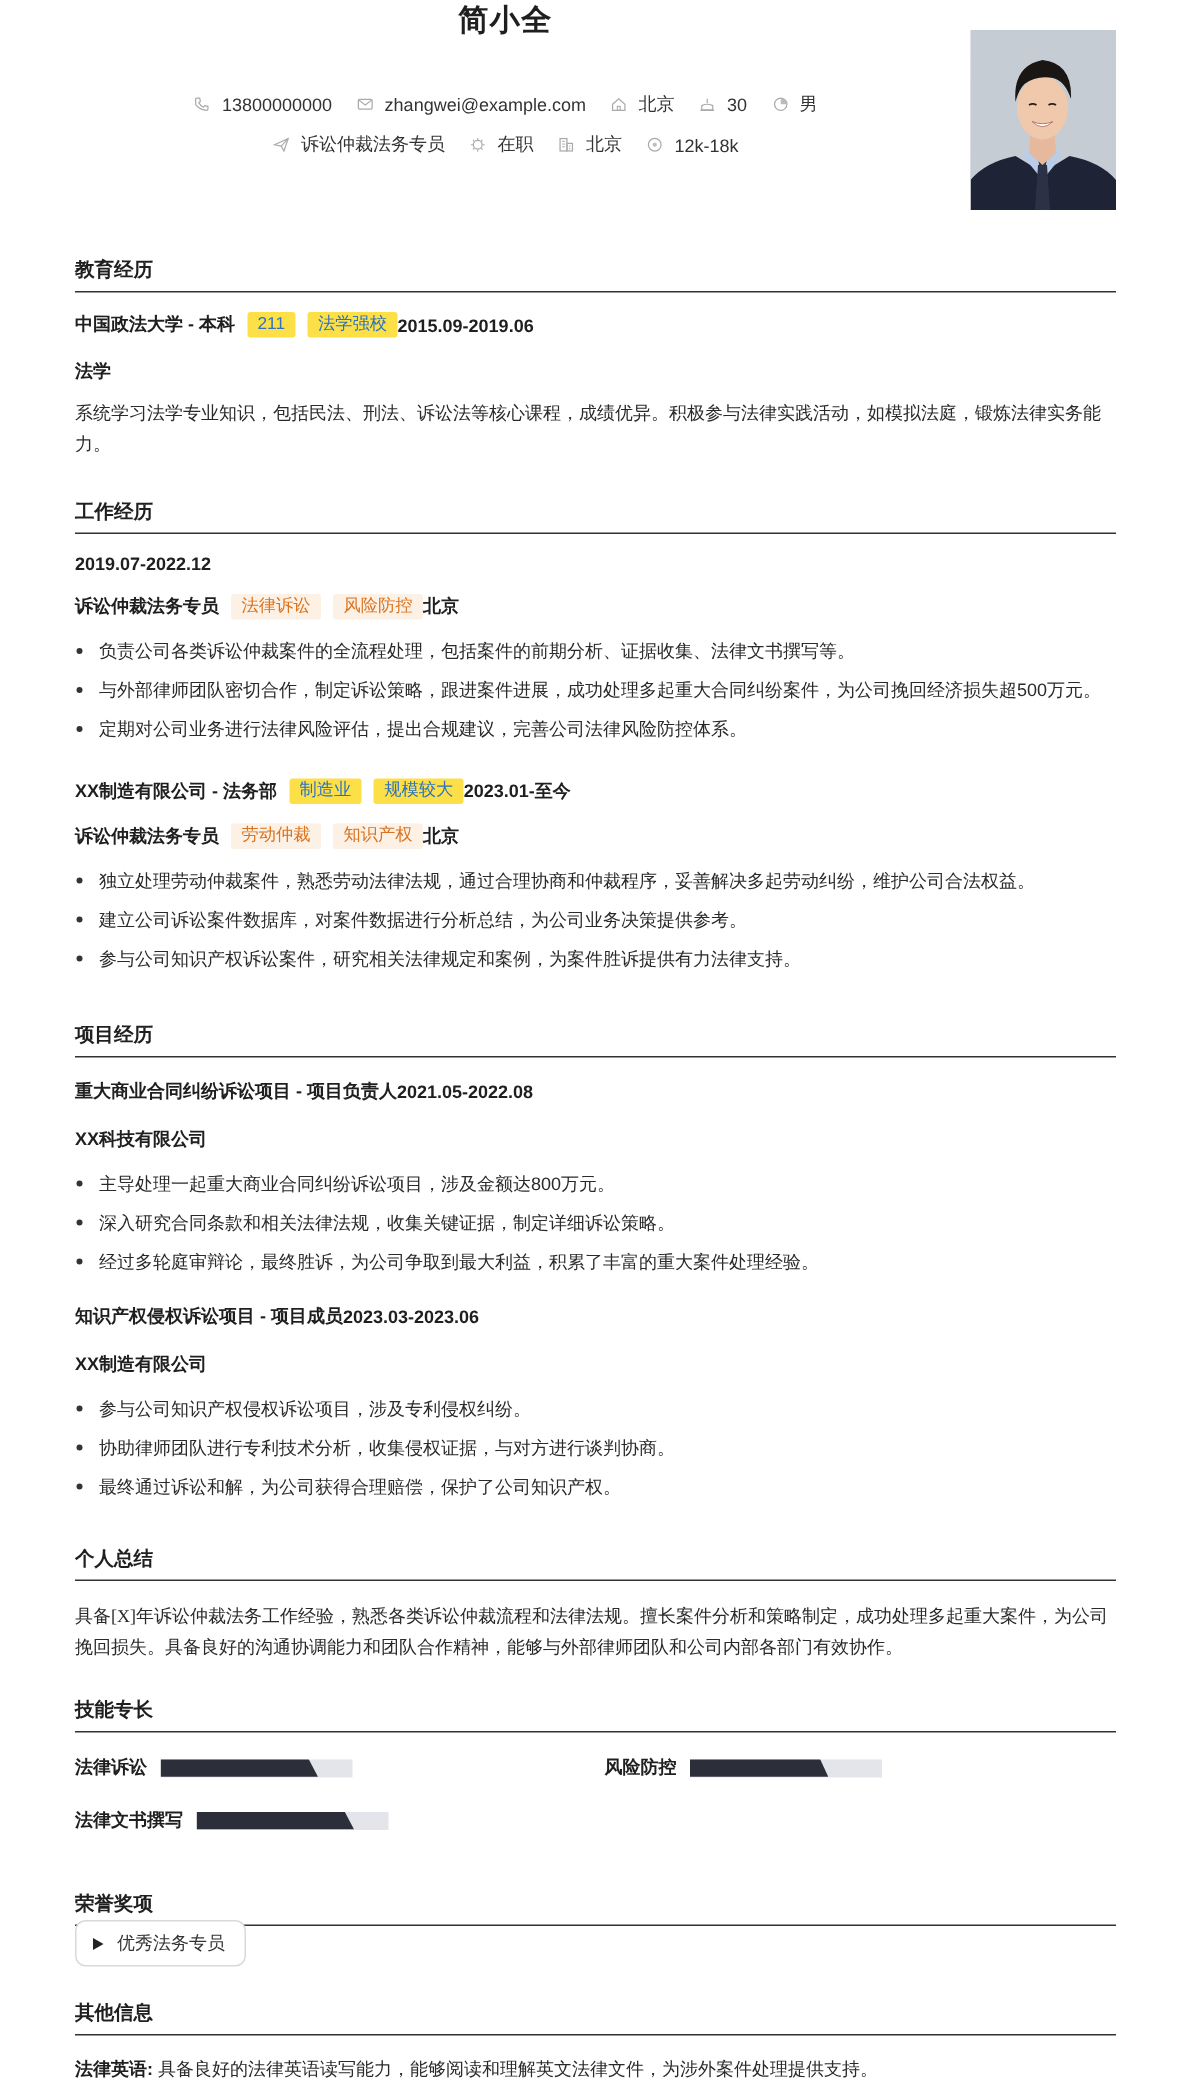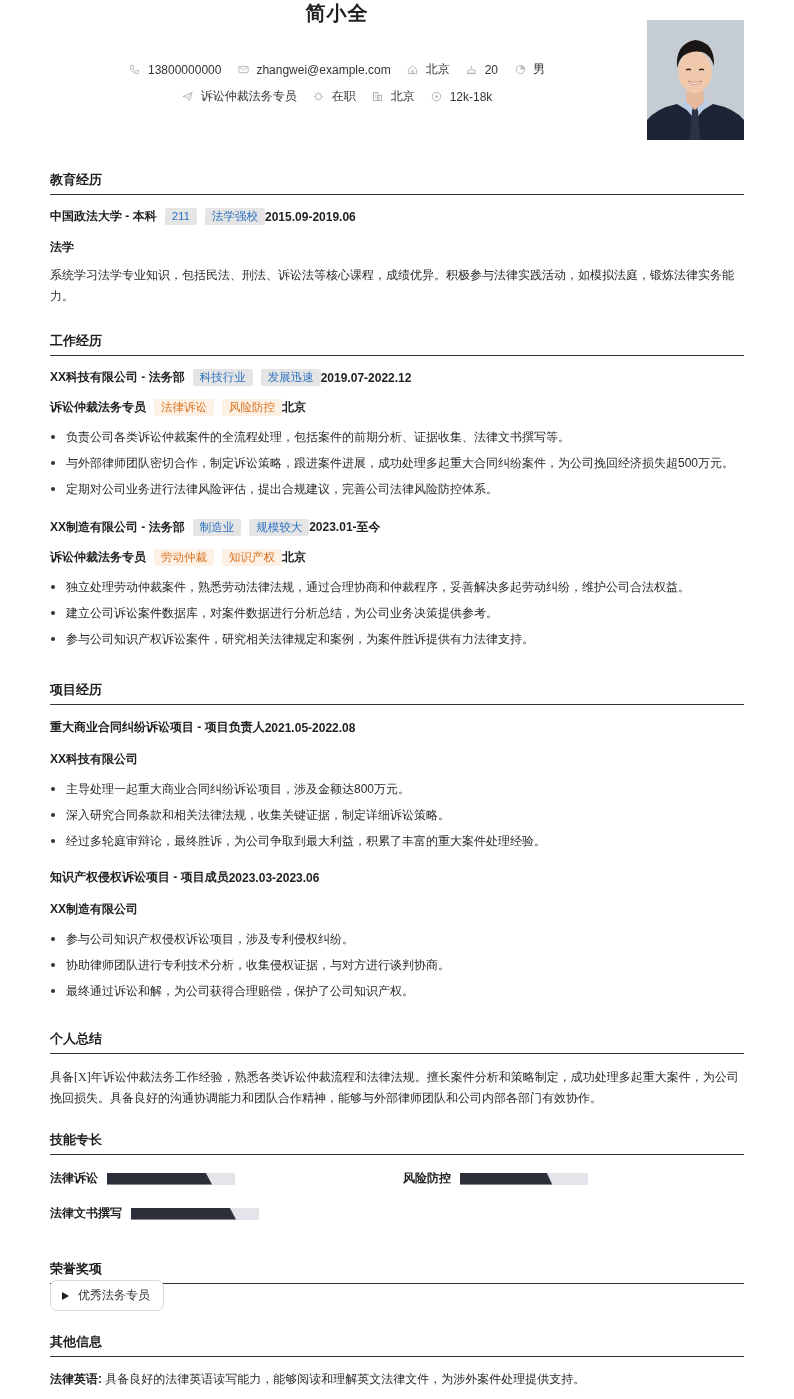--- a/index.html
+++ b/index.html
@@ -44,21 +44,21 @@
     padding-bottom: 5px; border-bottom: 1px solid #333;
   }
   .row { display: flex; justify-content: flex-start; align-items: center; }
   .row-left { display: flex; align-items: center; }
   .bold { font-weight: bold; font-size: 12px; color: #1f1f1f; }
   .date { font-weight: bold; font-size: 12px; color: #1f1f1f; }
   .tag {
     display: inline-block; font-size: 11.5px; padding: 1px 7px; margin-left: 8px;
     border-radius: 2px; line-height: 15px;
   }
-  .tag.blue { background: #e5e5e5; color: #2b72c2; }
+  .tag.blue { background: #fde047; color: #2b72c2; }
   .tag.orange { background: #fdf0e4; color: #d9731f; }
   .para { font-size: 12px; line-height: 21px; color: #2a2a2a; }
   ul.bullets { list-style: none; }
   ul.bullets li {
     position: relative; padding-left: 16px; font-size: 12px; color: #2a2a2a;
     line-height: 26px;
   }
   ul.bullets li::before {
     content: ""; position: absolute; left: 1px; top: 11px; width: 4px; height: 4px;
     border-radius: 50%; background: #333;
@@ -118,21 +118,21 @@
         <span>北京</span>
       </div>
       <div class="info-item">
         <span class="ico">
           <svg viewBox="0 0 12 12">
               <path d="M2 10 L10 10 L10 7 Q6 5 2 7 Z" fill="none" stroke="#aaa" stroke-width="0.9"></path>
               <path d="M6 2 L6 5" stroke="#aaa" stroke-width="0.9"></path>
               <path d="M1 10.5 L11 10.5" stroke="#aaa" stroke-width="0.9"></path>
             </svg>
         </span>
-        <span>20</span>
+        <span>30</span>
       </div>
       <div class="info-item">
         <span class="ico">
           <svg viewBox="0 0 12 12">
               <circle cx="6" cy="6" r="4.5" fill="none" stroke="#aaa" stroke-width="0.9"></circle>
               <path d="M6 1.5 A4.5 4.5 0 0 1 10.5 6 L6 6 Z" fill="#bbb"></path>
             </svg>
         </span>
         <span>男</span>
       </div>
@@ -218,25 +218,20 @@
     <div class="bold" style="margin-top:14px;">法学</div>
     <div class="para" style="margin-top:9px;">系统学习法学专业知识，包括民法、刑法、诉讼法等核心课程，成绩优异。积极参与法律实践活动，如模拟法庭，锻炼法律实务能力。</div>
   </div>
 
   <div class="abs" style="top:332px;">
     <div class="section-title">工作经历</div>
   </div>
 
   <div class="abs" style="top:369px;">
     <div class="row">
-      <div class="row-left">
-        <span class="bold">XX科技有限公司 - 法务部</span>
-        <span class="tag blue">科技行业</span>
-        <span class="tag blue">发展迅速</span>
-      </div>
       <span class="date">2019.07-2022.12</span>
     </div>
     <div class="row" style="margin-top:13px;">
       <div class="row-left">
         <span class="bold">诉讼仲裁法务专员</span>
         <span class="tag orange">法律诉讼</span>
         <span class="tag orange">风险防控</span>
       </div>
       <span class="date">北京</span>
     </div>

